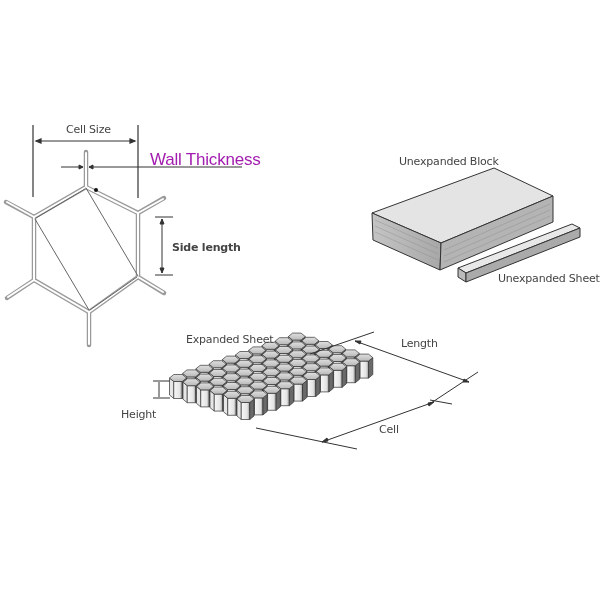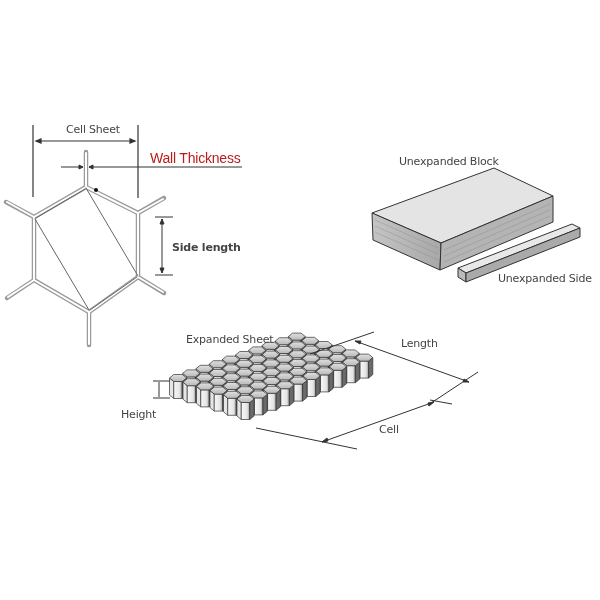--- a/index.html
+++ b/index.html
@@ -1,19 +1,19 @@
 <!DOCTYPE html>
 <html><head>
   <meta charset="utf-8">
   <style>
     html, body { margin: 0; padding: 0; background: #ffffff; }
     body { width: 600px; height: 600px; position: relative; overflow: hidden; font-family: "DejaVu Sans", sans-serif; }
     svg { position: absolute; left: 0; top: 0; }
     .lbl { position: absolute; color: #444; font-size: 11px; white-space: nowrap; letter-spacing: -0.2px; }
-    .lbl.wall { font-family: "Liberation Sans", sans-serif; font-size: 14px; color: #b91c1c; }
+    .lbl.wall { font-family: "Liberation Sans", sans-serif; font-size: 17px; color: #a21caf; }
   </style>
 </head>
 <body>
 
 <svg width="600" height="600" viewBox="0 0 600 600">
   <defs>
     <linearGradient id="blockSide" x1="0" y1="0" x2="1" y2="0">
       <stop offset="0" stop-color="#c4c4c4"></stop>
       <stop offset="1" stop-color="#a8a8a8"></stop>
     </linearGradient>
@@ -359,21 +359,21 @@
     <polygon points="434,402 429,406 428,403" fill="#333"></polygon>
   </g>
 
   <g stroke="#333" stroke-width="1" fill="none">
     <line x1="153" y1="381" x2="170" y2="381"></line>
     <line x1="153" y1="398" x2="170" y2="398"></line>
     <line x1="159" y1="382" x2="159" y2="397"></line>
   </g>
 </svg>
 
-<div class="lbl" style="left:66px;top:123px;">Cell Sheet</div>
+<div class="lbl" style="left:66px;top:123px;">Cell Size</div>
 <div class="lbl wall" style="left:150px;top:150px;">Wall Thickness</div>
 <div class="lbl" style="left:172px;top:241px;font-weight:bold;">Side length</div>
 <div class="lbl" style="left:376px;top:155px;margin-left:23px;">Unexpanded Block</div>
-<div class="lbl" style="left:498px;top:272px;">Unexpanded Side</div>
+<div class="lbl" style="left:498px;top:272px;">Unexpanded Sheet</div>
 <div class="lbl" style="left:186px;top:333px;">Expanded Sheet</div>
 <div class="lbl" style="left:401px;top:337px;">Length</div>
 <div class="lbl" style="left:379px;top:423px;">Cell</div>
 <div class="lbl" style="left:121px;top:408px;">Height</div>
 
 </body></html>

